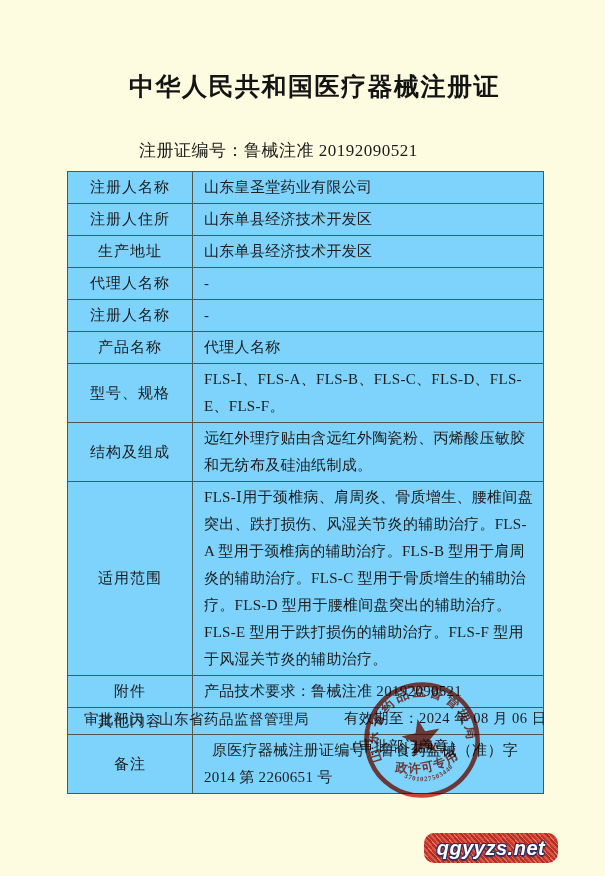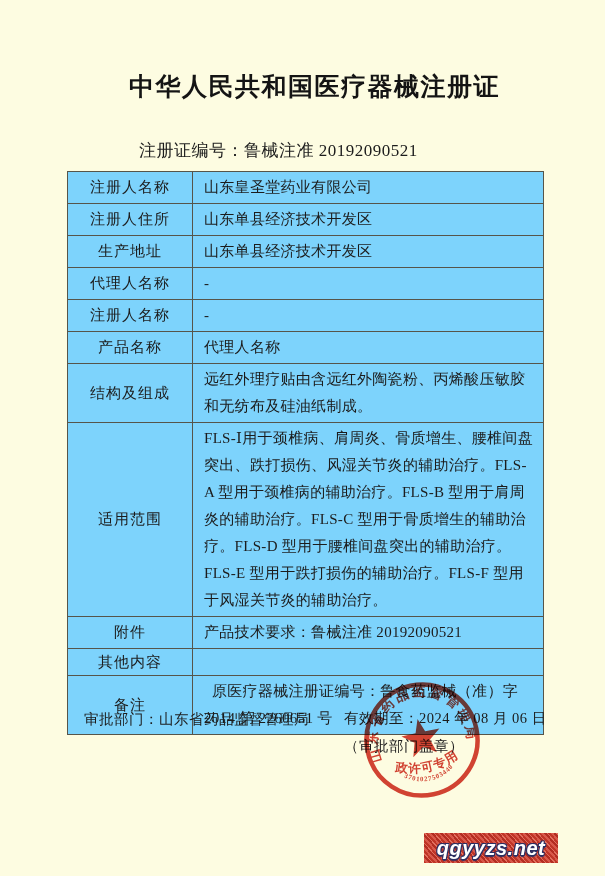--- a/index.html
+++ b/index.html
@@ -66,20 +66,21 @@
     position:absolute;left:424px;top:833px;
     width:134px;height:30px;
     display:flex;align-items:center;justify-content:center;
     background:#c53a2b;
     background-image:repeating-linear-gradient(48deg,#c03527 0 2px,#d8584a 2px 4px,#b32d22 4px 6px,#e2705f 6px 7px);
     font-family:"Liberation Sans","DejaVu Sans",sans-serif;
     font-weight:bold;font-style:italic;font-size:20px;
     color:#fff;
     text-shadow:-1px -1px 0 #2c2f62,1px -1px 0 #2c2f62,-1px 1px 0 #2c2f62,1px 1px 0 #2c2f62,0 2px 1px #2c2f62;
     letter-spacing:.5px;
+    border-radius:10px;
   }
 </style>
 </head>
 <body>
 
 <div class="page">
 
   <h1 class="title">中华人民共和国医疗器械注册证</h1>
 
   <div class="regno"><span>注册证编号：</span><span>鲁械注准 20192090521</span></div>
@@ -102,20 +103,24 @@
         <td class="lbl">代理人名称</td>
         <td class="val">-</td>
       </tr>
       <tr class="h29">
         <td class="lbl">注册人名称</td>
         <td class="val">-</td>
       </tr>
       <tr class="h29">
         <td class="lbl">产品名称</td>
         <td class="val">代理人名称</td>
+      </tr>
+      <tr class="h30">
+        <td class="lbl">型号、规格</td>
+        <td class="val">FLS-Ⅰ、FLS-A、FLS-B、FLS-C、FLS-D、FLS-E、FLS-F。</td>
       </tr>
       <tr class="h56">
         <td class="lbl">结构及组成</td>
         <td class="val">远红外理疗贴由含远红外陶瓷粉、丙烯酸压敏胶和无纺布及硅油纸制成。</td>
       </tr>
       <tr class="h166">
         <td class="lbl">适用范围</td>
         <td class="val">FLS-Ⅰ用于颈椎病、肩周炎、骨质增生、腰椎间盘突出、跌打损伤、风湿关节炎的辅助治疗。FLS-A 型用于颈椎病的辅助治疗。FLS-B 型用于肩周炎的辅助治疗。FLS-C 型用于骨质增生的辅助治疗。FLS-D 型用于腰椎间盘突出的辅助治疗。FLS-E 型用于跌打损伤的辅助治疗。FLS-F 型用于风湿关节炎的辅助治疗。</td>
       </tr>
       <tr class="h29">

